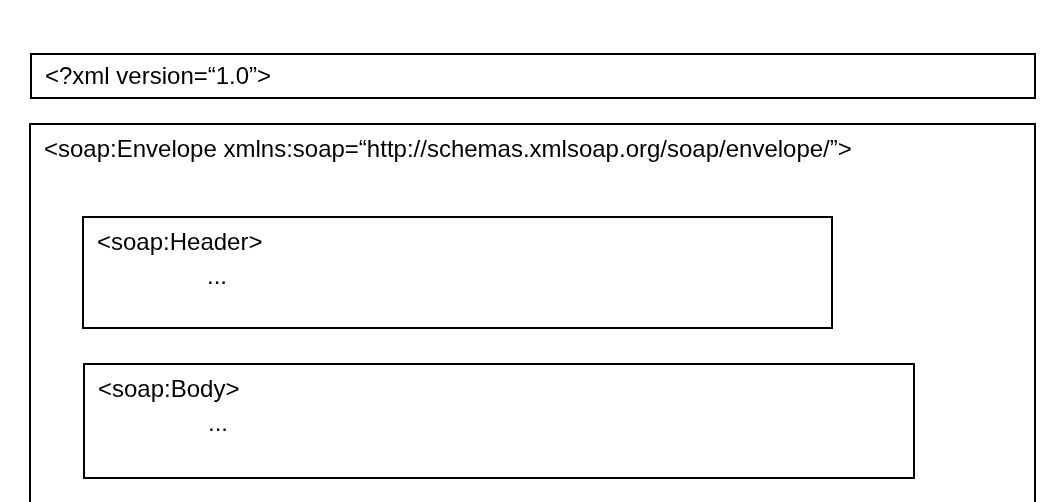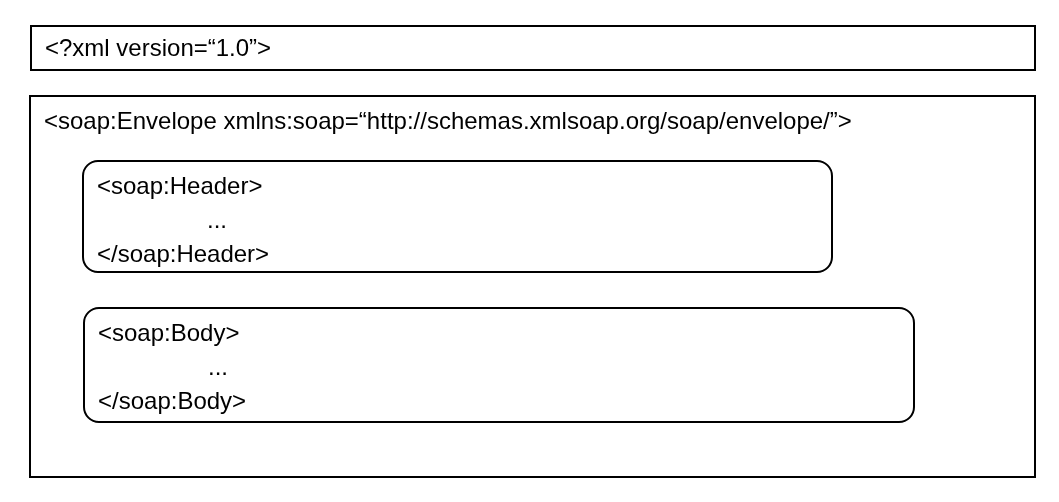--- a/index.html
+++ b/index.html
@@ -15,20 +15,21 @@
     font-family: "Liberation Sans", "DejaVu Sans", sans-serif;
     font-size: 24px;
     color: #000000;
     overflow: hidden;
   }
   .box {
     position: absolute;
     border: 2px solid #000000;
     box-sizing: border-box;
     background: #ffffff;
+    margin-top: 28px;
   }
   .xml-decl-box {
     left: 30px;
     top: 25px;
     width: 1006px;
     height: 46px;
     display: flex;
     align-items: center;
     padding-left: 13px;
   }
@@ -40,21 +41,20 @@
   }
   .envelope-open {
     position: absolute;
     left: 13px;
     top: 9px;
     line-height: 30px;
     white-space: nowrap;
   }
   .inner-box {
     padding: 7px 0 0 13px;
-    border-radius: 16px;
   }
   .header-box {
     left: 51px;
     top: 63px;
     width: 751px;
     height: 113px;
   }
   .body-box {
     left: 52px;
     top: 210px;
@@ -85,24 +85,22 @@
     <span class="code">&lt;?xml version=“1.0”&gt;</span>
   </div>
 
   <div class="box envelope-box">
 
     <div class="envelope-open">&lt;soap:Envelope xmlns:soap=“http://schemas.xmlsoap.org/soap/envelope/”&gt;</div>
 
     <div class="box inner-box header-box">
       <div class="line">&lt;soap:Header&gt;</div>
       <div class="line indent">...</div>
-      <div class="line">&lt;/soap:Header&gt;</div>
     </div>
 
     <div class="box inner-box body-box">
       <div class="line">&lt;soap:Body&gt;</div>
       <div class="line indent">...</div>
-      <div class="line">&lt;/soap:Body&gt;</div>
     </div>
 
   </div>
 
 </div>
 
 </body></html>

